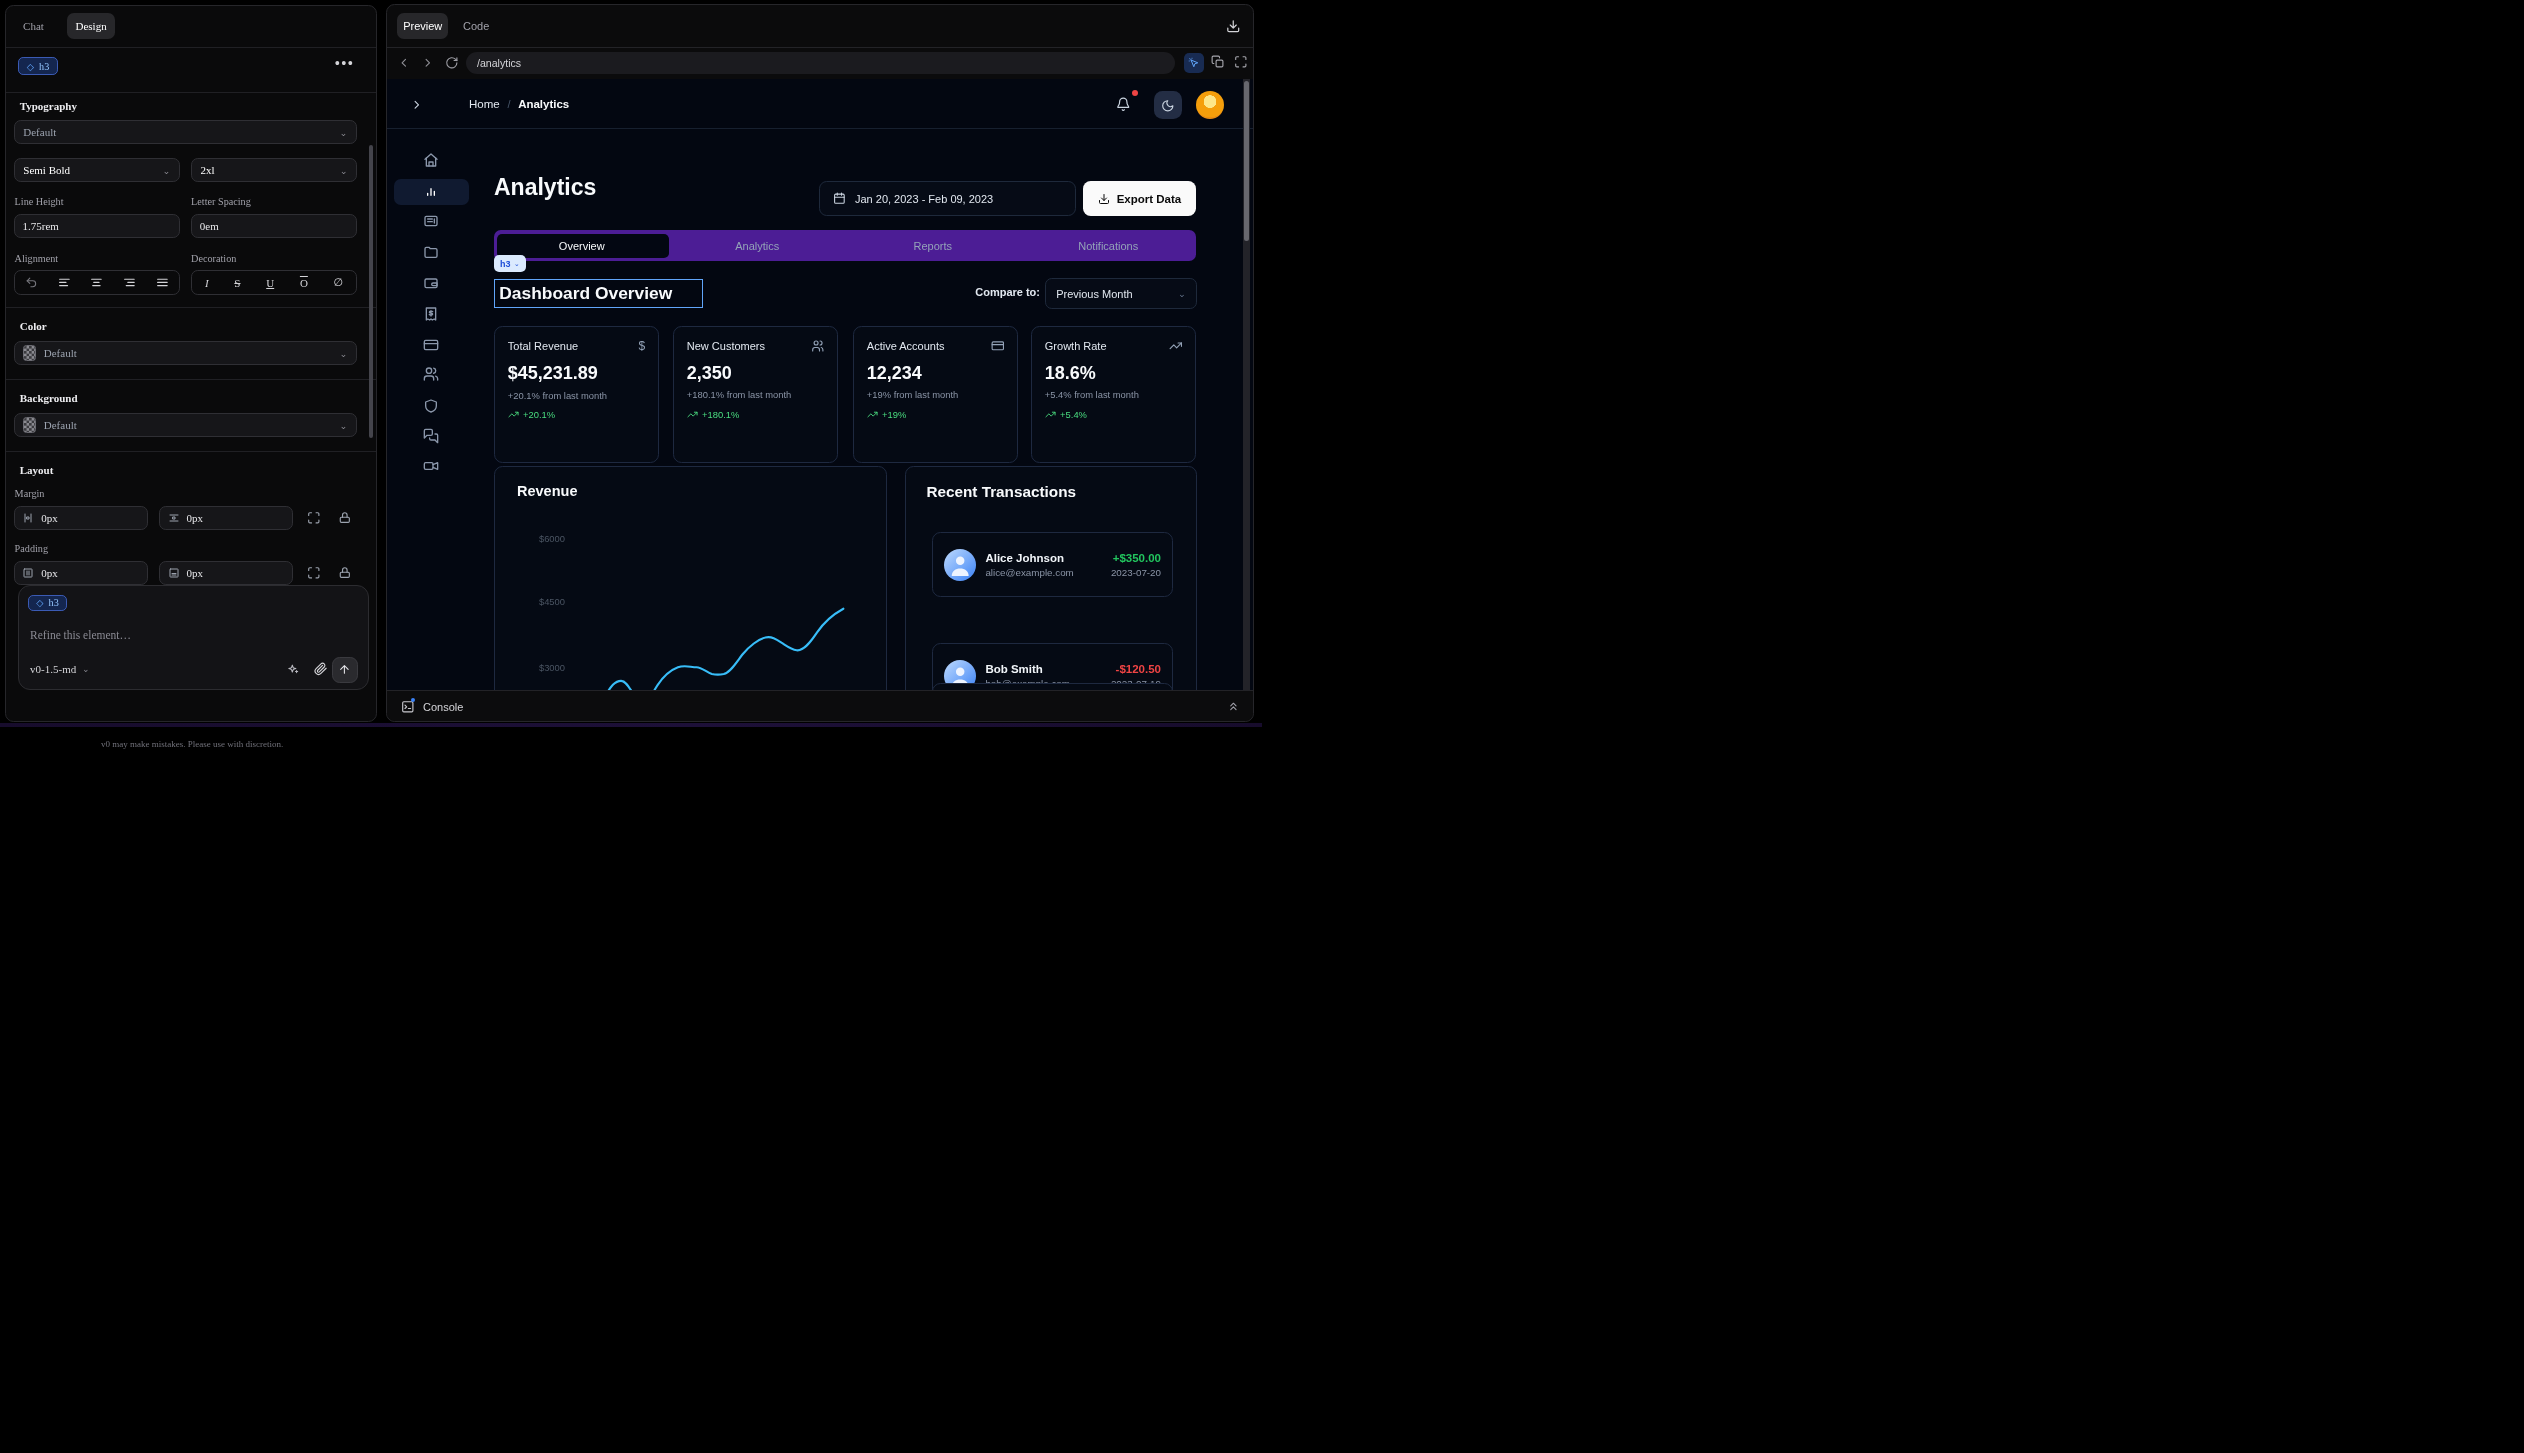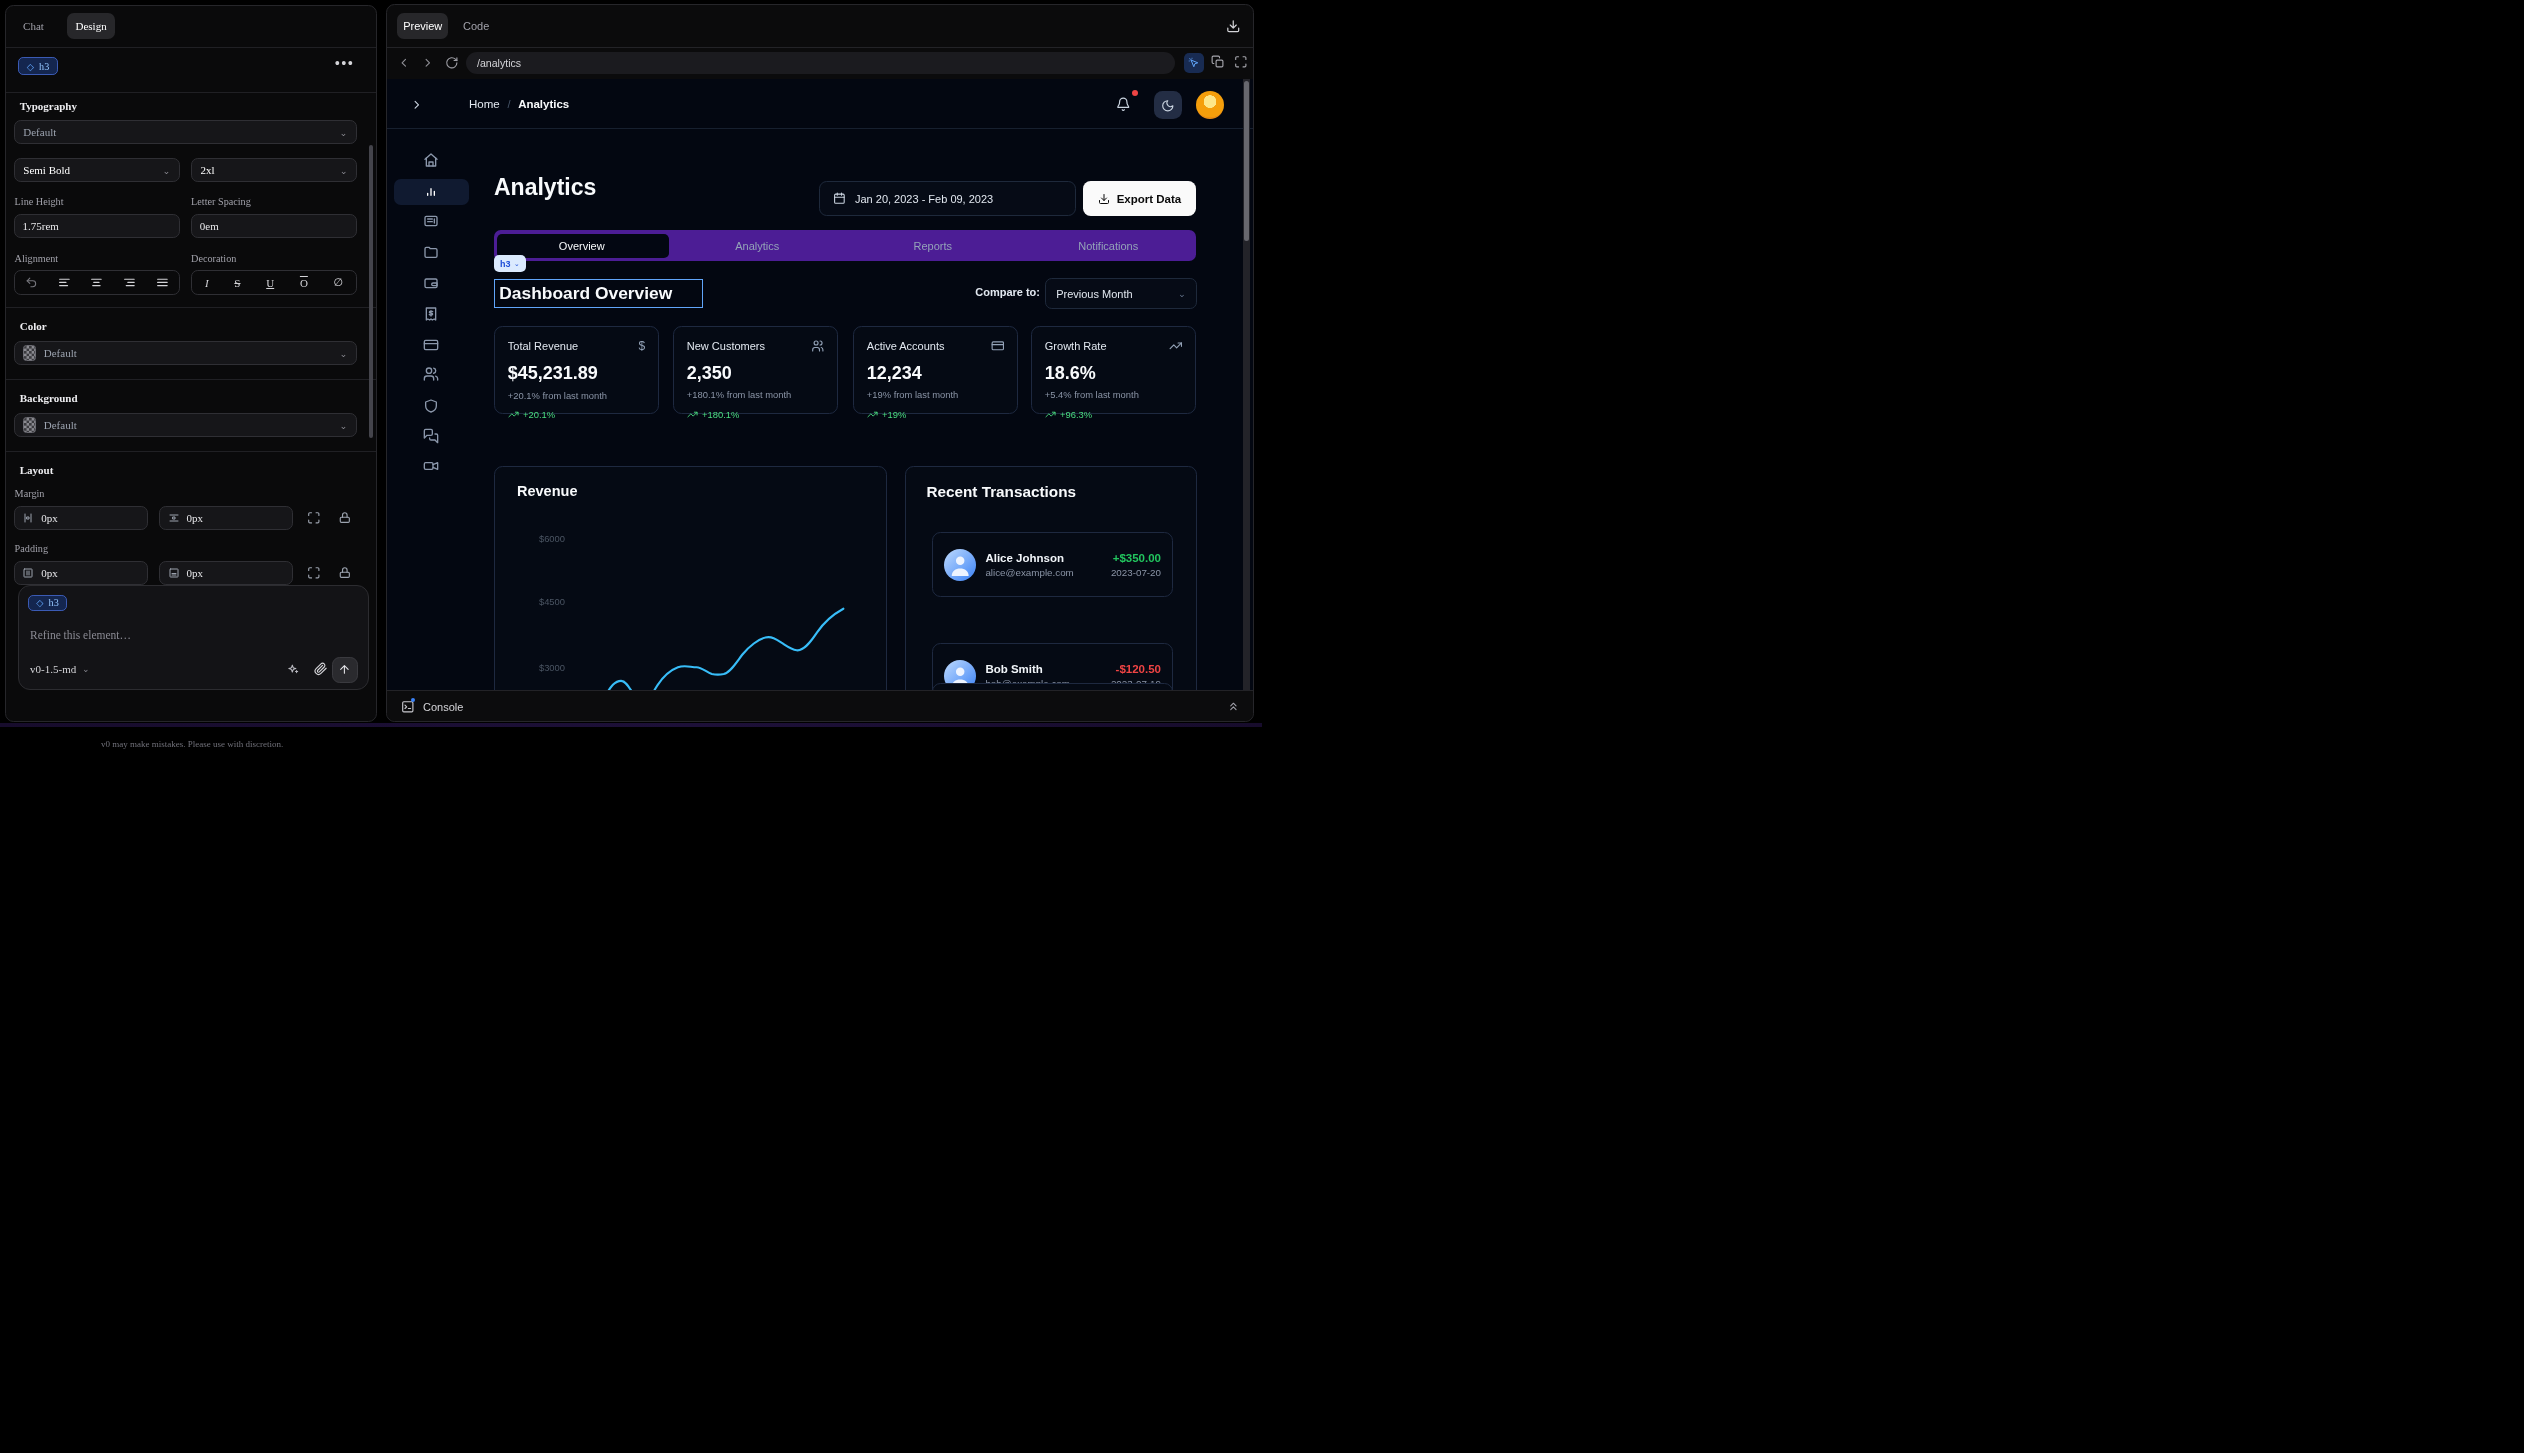--- a/index.html
+++ b/index.html
@@ -26,21 +26,21 @@
   .deco { font-size:11px; color:#d4d4d8; }
   .inp { position:absolute; height:24px; background:#161619; border:0.9px solid #2f2f34; border-radius:6.8px;
     display:flex; align-items:center; gap:6.8px; padding:0 7.7px; font-size:11px; color:#e7e7ea; }
   .inp svg { color:#9ca3af; }
   .badge-h3 { display:inline-flex; align-items:center; gap:5.1px; background:#14264f; border:0.9px solid #3b5bb5;
     border-radius:5.1px; padding:2.6px 7.7px; font-size:10.2px; color:#93c5fd; }
   .badge-h3 .dia { color:#60a5fa; font-size:9.4px; }
 
   
   .vp-tab { flex:1; text-align:center; font-size:11px; color:#94a3b8; z-index:1; }
-  .statcard { position:absolute; width:165px; height:88px; background:#050a14; border:0.9px solid #1e2940; border-radius:8.5px; padding:12px 12.8px; }
+  .statcard { position:absolute; width:165px; height:137px; background:#050a14; border:0.9px solid #1e2940; border-radius:8.5px; padding:12px 12.8px; }
   .statcard .t { font-size:11px; color:#e2e8f0; font-weight:500; }
   .statcard .v { font-size:18px; color:#f8fafc; font-weight:700; margin-top:10.2px; }
   .statcard .s { font-size:9.4px; color:#8b95a7; margin-top:5.1px; }
   .statcard .g { font-size:9.4px; color:#4ade80; margin-top:8.5px; display:flex; align-items:center; gap:4.3px; }
   .txitem { position:absolute; left:26px; width:241px; border:0.9px solid #1e2940; border-radius:8.5px;
     display:flex; align-items:center; gap:9.4px; padding:0 11px; background:#050a14; }
   .tx-av { width:32px; height:32px; border-radius:50%; background:linear-gradient(135deg,#bfdbfe,#3b82f6); position:relative; overflow:hidden; flex:none; }
   .tx-av svg { position:absolute; left:6px; top:5.1px; }
   .tx-name { font-size:11.5px; font-weight:600; color:#f1f5f9; }
   .tx-sub { font-size:9.8px; color:#8b95a7; margin-top:3.4px; }
@@ -475,21 +475,21 @@
             </svg>
           </span>
         </div>
       <div class="v">18.6%</div>
       <div class="s">+5.4% from last month</div>
       <div class="g">
           <svg class="ic" width="11" height="11" viewBox="0 0 24 24">
             <path d="M22 7l-8.5 8.5-5-5L2 17"></path>
             <path d="M16 7h6v6"></path>
           </svg>
-        <span>+96.3%</span>
+        <span>+5.4%</span>
         </div>
     </div>
 
     <div class="abs" style="left:107px; top:387px; width:393px; height:264px; background:#050a14; border:0.9px solid #1e2940; border-radius:8.5px;">
       <div class="abs" style="left:22px; top:15.3px; font-size:14.5px; font-weight:700; color:#f8fafc;">Revenue</div>
       <div class="abs" style="left:17px; top:66px; width:53px; text-align:right; font-size:9.4px; color:#4b5563;">$6000</div>
       <div class="abs" style="left:17px; top:129px; width:53px; text-align:right; font-size:9.4px; color:#4b5563;">$4500</div>
       <div class="abs" style="left:17px; top:195px; width:53px; text-align:right; font-size:9.4px; color:#4b5563;">$3000</div>
       <svg width="393" height="224" viewBox="0 0 462 264" class="abs" style="left:0; top:0;">
         <path d="M128,272 C136,258 141,252 148,252 C155,252 159,264 166,272 C170,277 175,278 179,274

